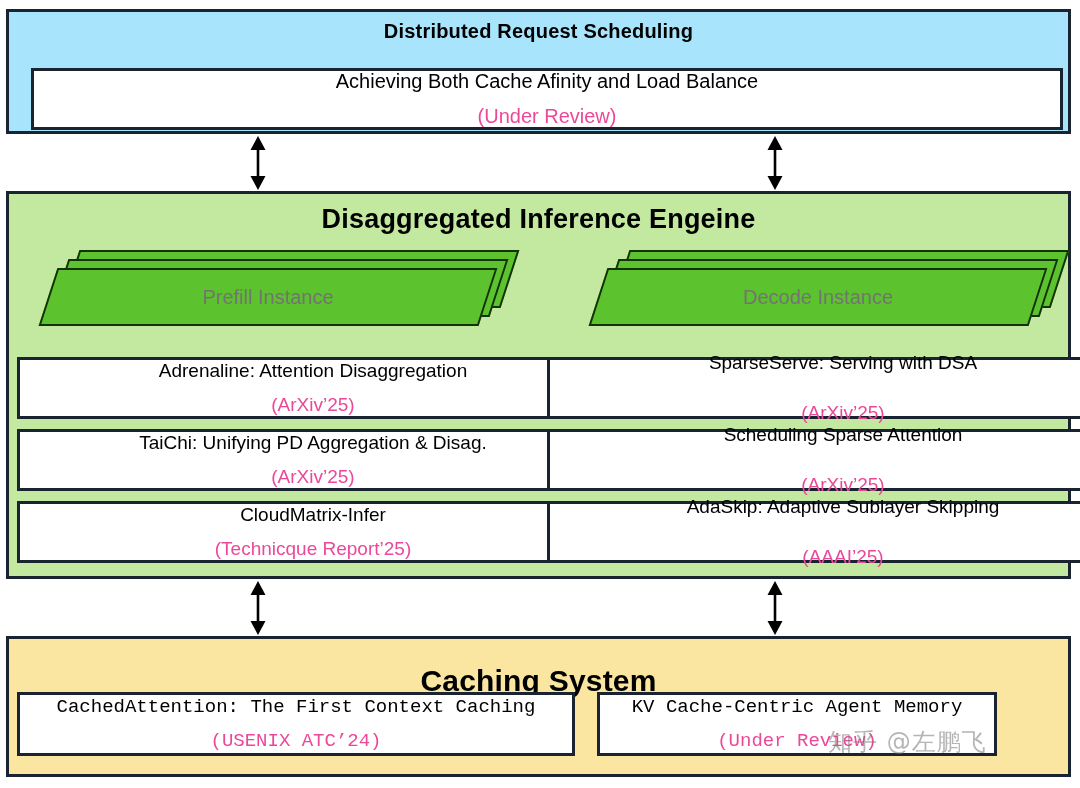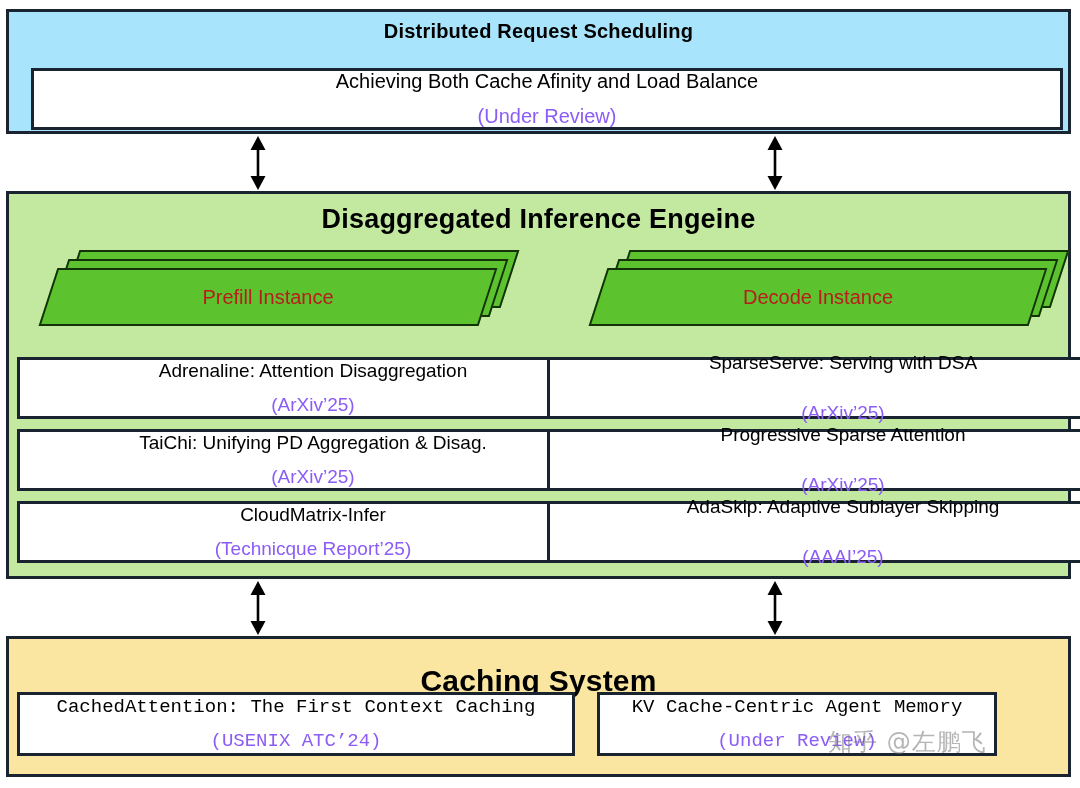--- a/index.html
+++ b/index.html
@@ -66,21 +66,21 @@
     justify-content: center;
     text-align: center;
     line-height: 1.18;
   }
   .card .t {
     color: #000000;
     font-size: 19px;
     white-space: nowrap;
   }
   .card .v {
-    color: #8b5cf6;
+    color: #ec4899;
     font-size: 19px;
     white-space: nowrap;
     margin-top: 11px;
   }
 
   
   .card-top {
     left: 22px; top: 56px; width: 1032px; height: 62px;
   }
   .card-top .t { font-size: 20px; }
@@ -124,21 +124,21 @@
   .stack-label {
     position: absolute;
     left: 8px;
     top: 18px;
     width: 440px;
     height: 58px;
     display: flex;
     align-items: center;
     justify-content: center;
     font-size: 20px;
-    color: #b91c1c;
+    color: #737373;
     white-space: nowrap;
   }
 
   
   .arrow {
     position: absolute;
     width: 26px;
   }
   .arrow svg { display: block; }
 
@@ -213,21 +213,21 @@
   <div class="card card-mid col-l row-3">
     <div class="t">CloudMatrix-Infer</div>
     <div class="v">(Technicque Report’25)</div>
   </div>
 
   <div class="card card-mid col-r row-1">
     <div class="t">SparseServe: Serving with DSA</div>
     <div class="v">(ArXiv’25)</div>
   </div>
   <div class="card card-mid col-r row-2">
-    <div class="t">Progressive Sparse Attention</div>
+    <div class="t">Scheduling Sparse Attention</div>
     <div class="v">(ArXiv’25)</div>
   </div>
   <div class="card card-mid col-r row-3">
     <div class="t">AdaSkip: Adaptive Sublayer Skipping</div>
     <div class="v">(AAAI’25)</div>
   </div>
 
   <div class="arrow" style="left:245px; top:581px; height:54px;">
     <svg width="26" height="54" viewBox="0 0 26 54" xmlns="http://www.w3.org/2000/svg">
       <line x1="13" y1="4" x2="13" y2="50" stroke="#000" stroke-width="2.6"></line>

